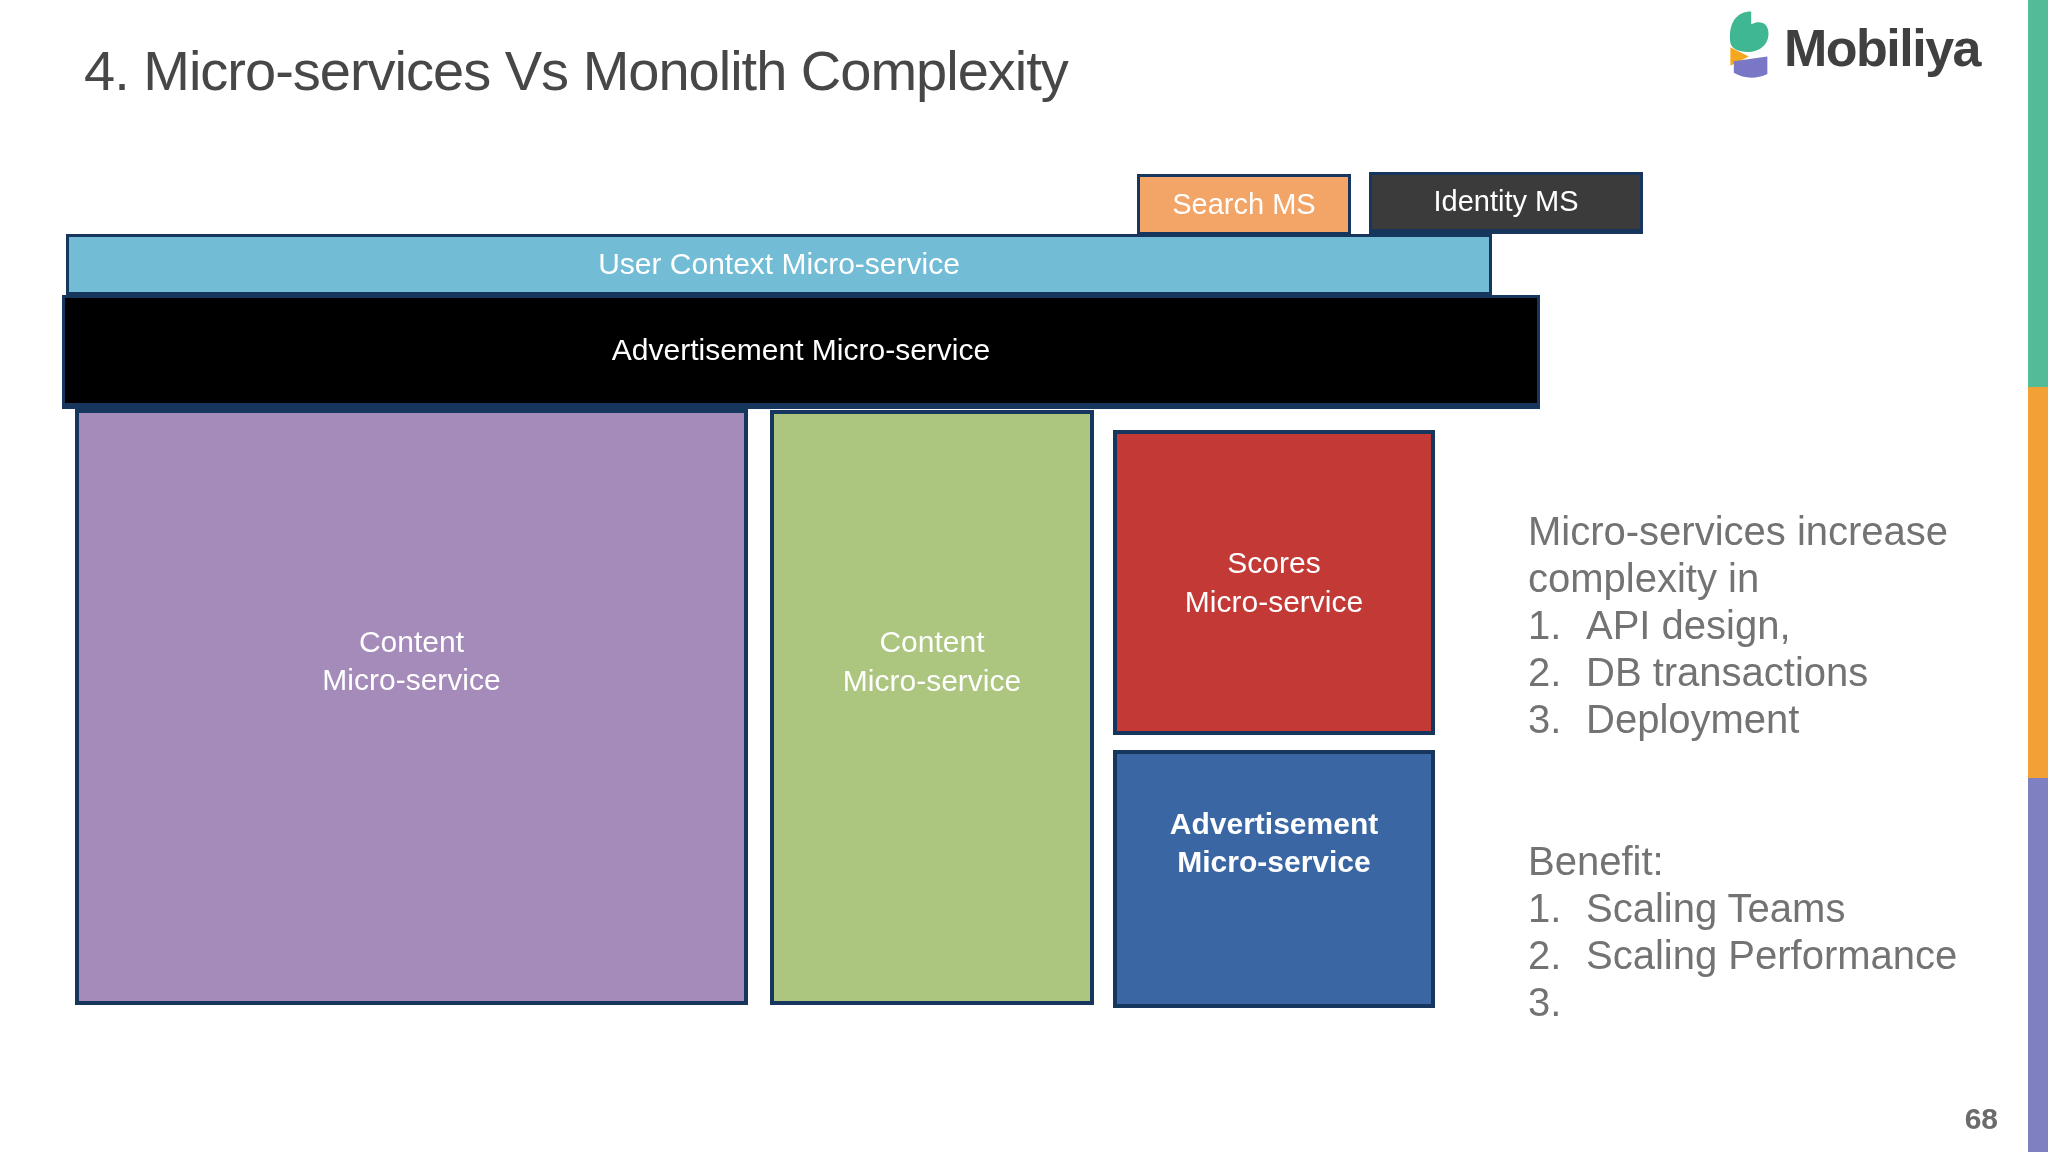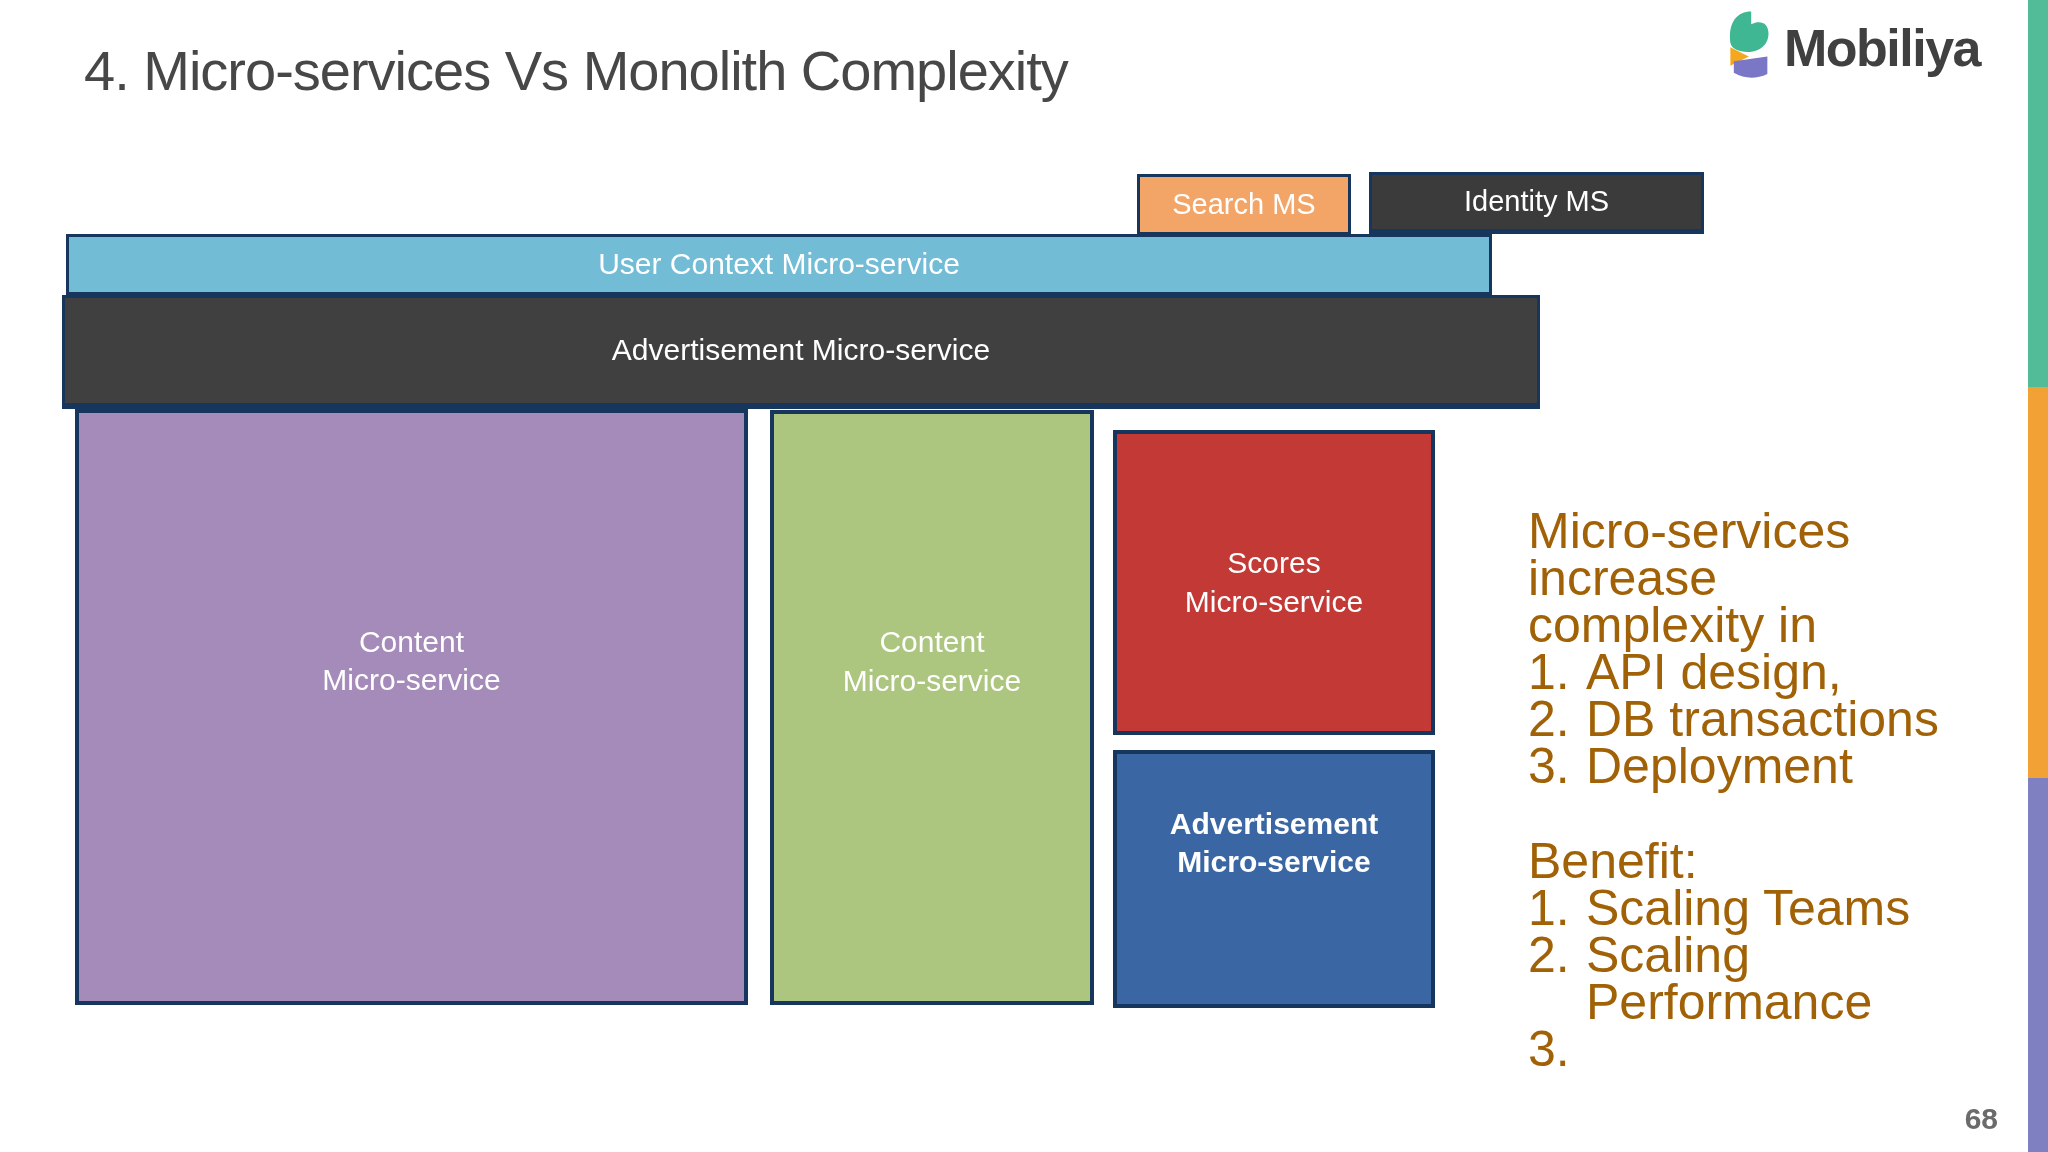--- a/index.html
+++ b/index.html
@@ -32,33 +32,33 @@
   .strip.purple{top:778px;height:374px;}
   
   .box{
     position:absolute;box-sizing:border-box;
     border:3px solid #17365D;
     display:flex;flex-direction:column;align-items:center;justify-content:center;
     color:#ffffff;text-align:center;
   }
   .box .lbl{line-height:1.28;}
   .box-search   {left:1137px;top:174px;width:214px;height:61px;font-size:29px;}
-  .box-identity {left:1369px;top:172px;width:335px;height:62px;font-size:29px;border-bottom-width:5px;}
+  .box-identity {left:1369px;top:172px;width:274px;height:62px;font-size:29px;border-bottom-width:5px;}
   .bar-user     {left:66px; top:234px;width:1426px;height:61px;font-size:30px;z-index:2;}
   .bar-adv      {left:62px; top:295px;width:1478px;height:114px;font-size:30px;border-bottom-width:6px;z-index:2;}
   .box-content-l{left:75px; top:409px;width:673px;height:596px;font-size:30px;border-width:4px;}
   .box-content-m{left:770px;top:410px;width:324px;height:595px;font-size:30px;border-width:4px;}
   .box-scores   {left:1113px;top:430px;width:322px;height:305px;font-size:30px;border-width:4px;}
   .box-adv-r    {left:1113px;top:750px;width:322px;height:258px;font-size:30px;border-width:4px;}
   .shift-up-lg .lbl{transform:translateY(-46px);}
   .shift-up-sm .lbl{transform:translateY(-36px);font-weight:bold;}
   
   .note{
     position:absolute;left:1528px;
-    font-size:50px;line-height:47px;color:#a16207;
+    font-size:40px;line-height:47px;color:#737373;
   }
   .note-complexity{top:508px;}
   .note-benefit{top:838px;}
   .note .row{display:flex;}
   .note .num{width:58px;flex:0 0 58px;}
   
   .pagenum{
     position:absolute;right:50px;top:1102px;
     font-size:30px;font-weight:700;color:#6b6b6b;
   }
@@ -88,21 +88,21 @@
   </div>
 
   <div class="box box-identity" style="background: rgb(59, 59, 59);">
     <span class="lbl">Identity MS</span>
   </div>
 
   <div class="box bar-user" style="background: rgb(114, 188, 214);">
     <span class="lbl">User Context Micro-service</span>
   </div>
 
-  <div class="box bar-adv" style="background: #404040;">
+  <div class="box bar-adv" style="background: #000000;">
     <span class="lbl">Advertisement Micro-service</span>
   </div>
 
   <div class="box box-content-l shift-up-lg" style="background: rgb(165, 139, 186);">
     <span class="lbl">
       <span>Content</span><br>
       <span>Micro-service</span>
     </span>
   </div>
 

